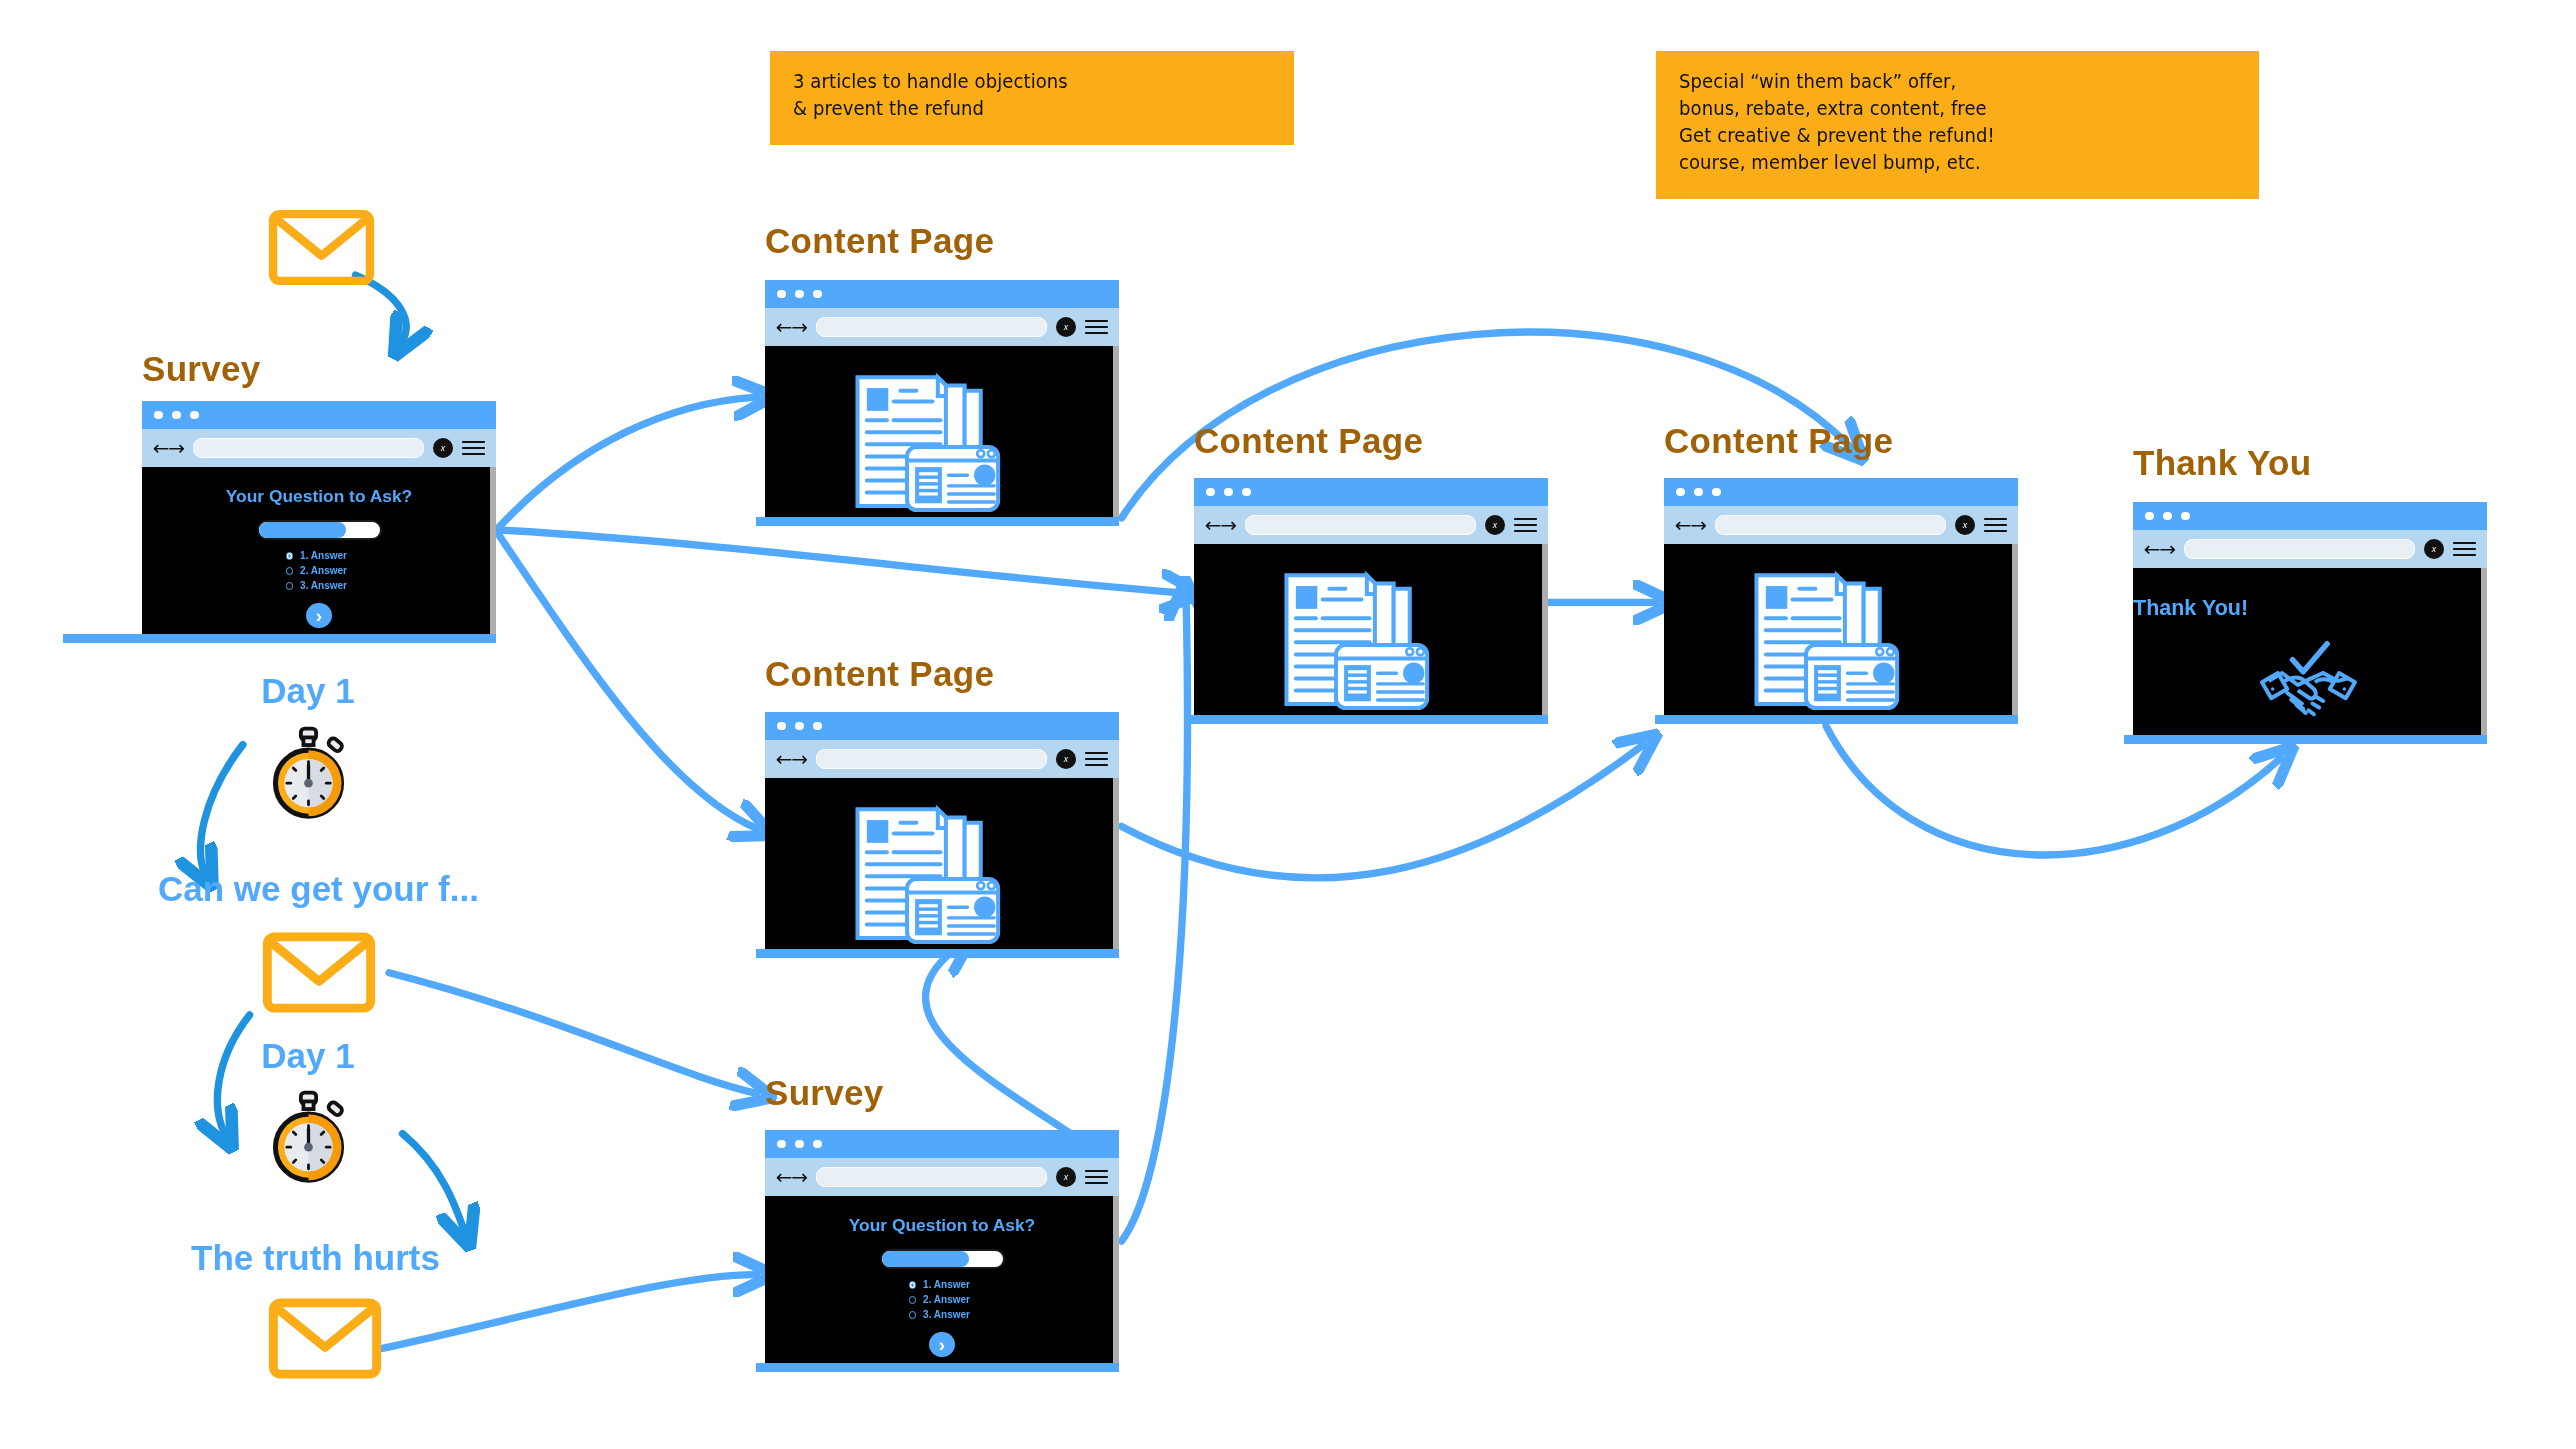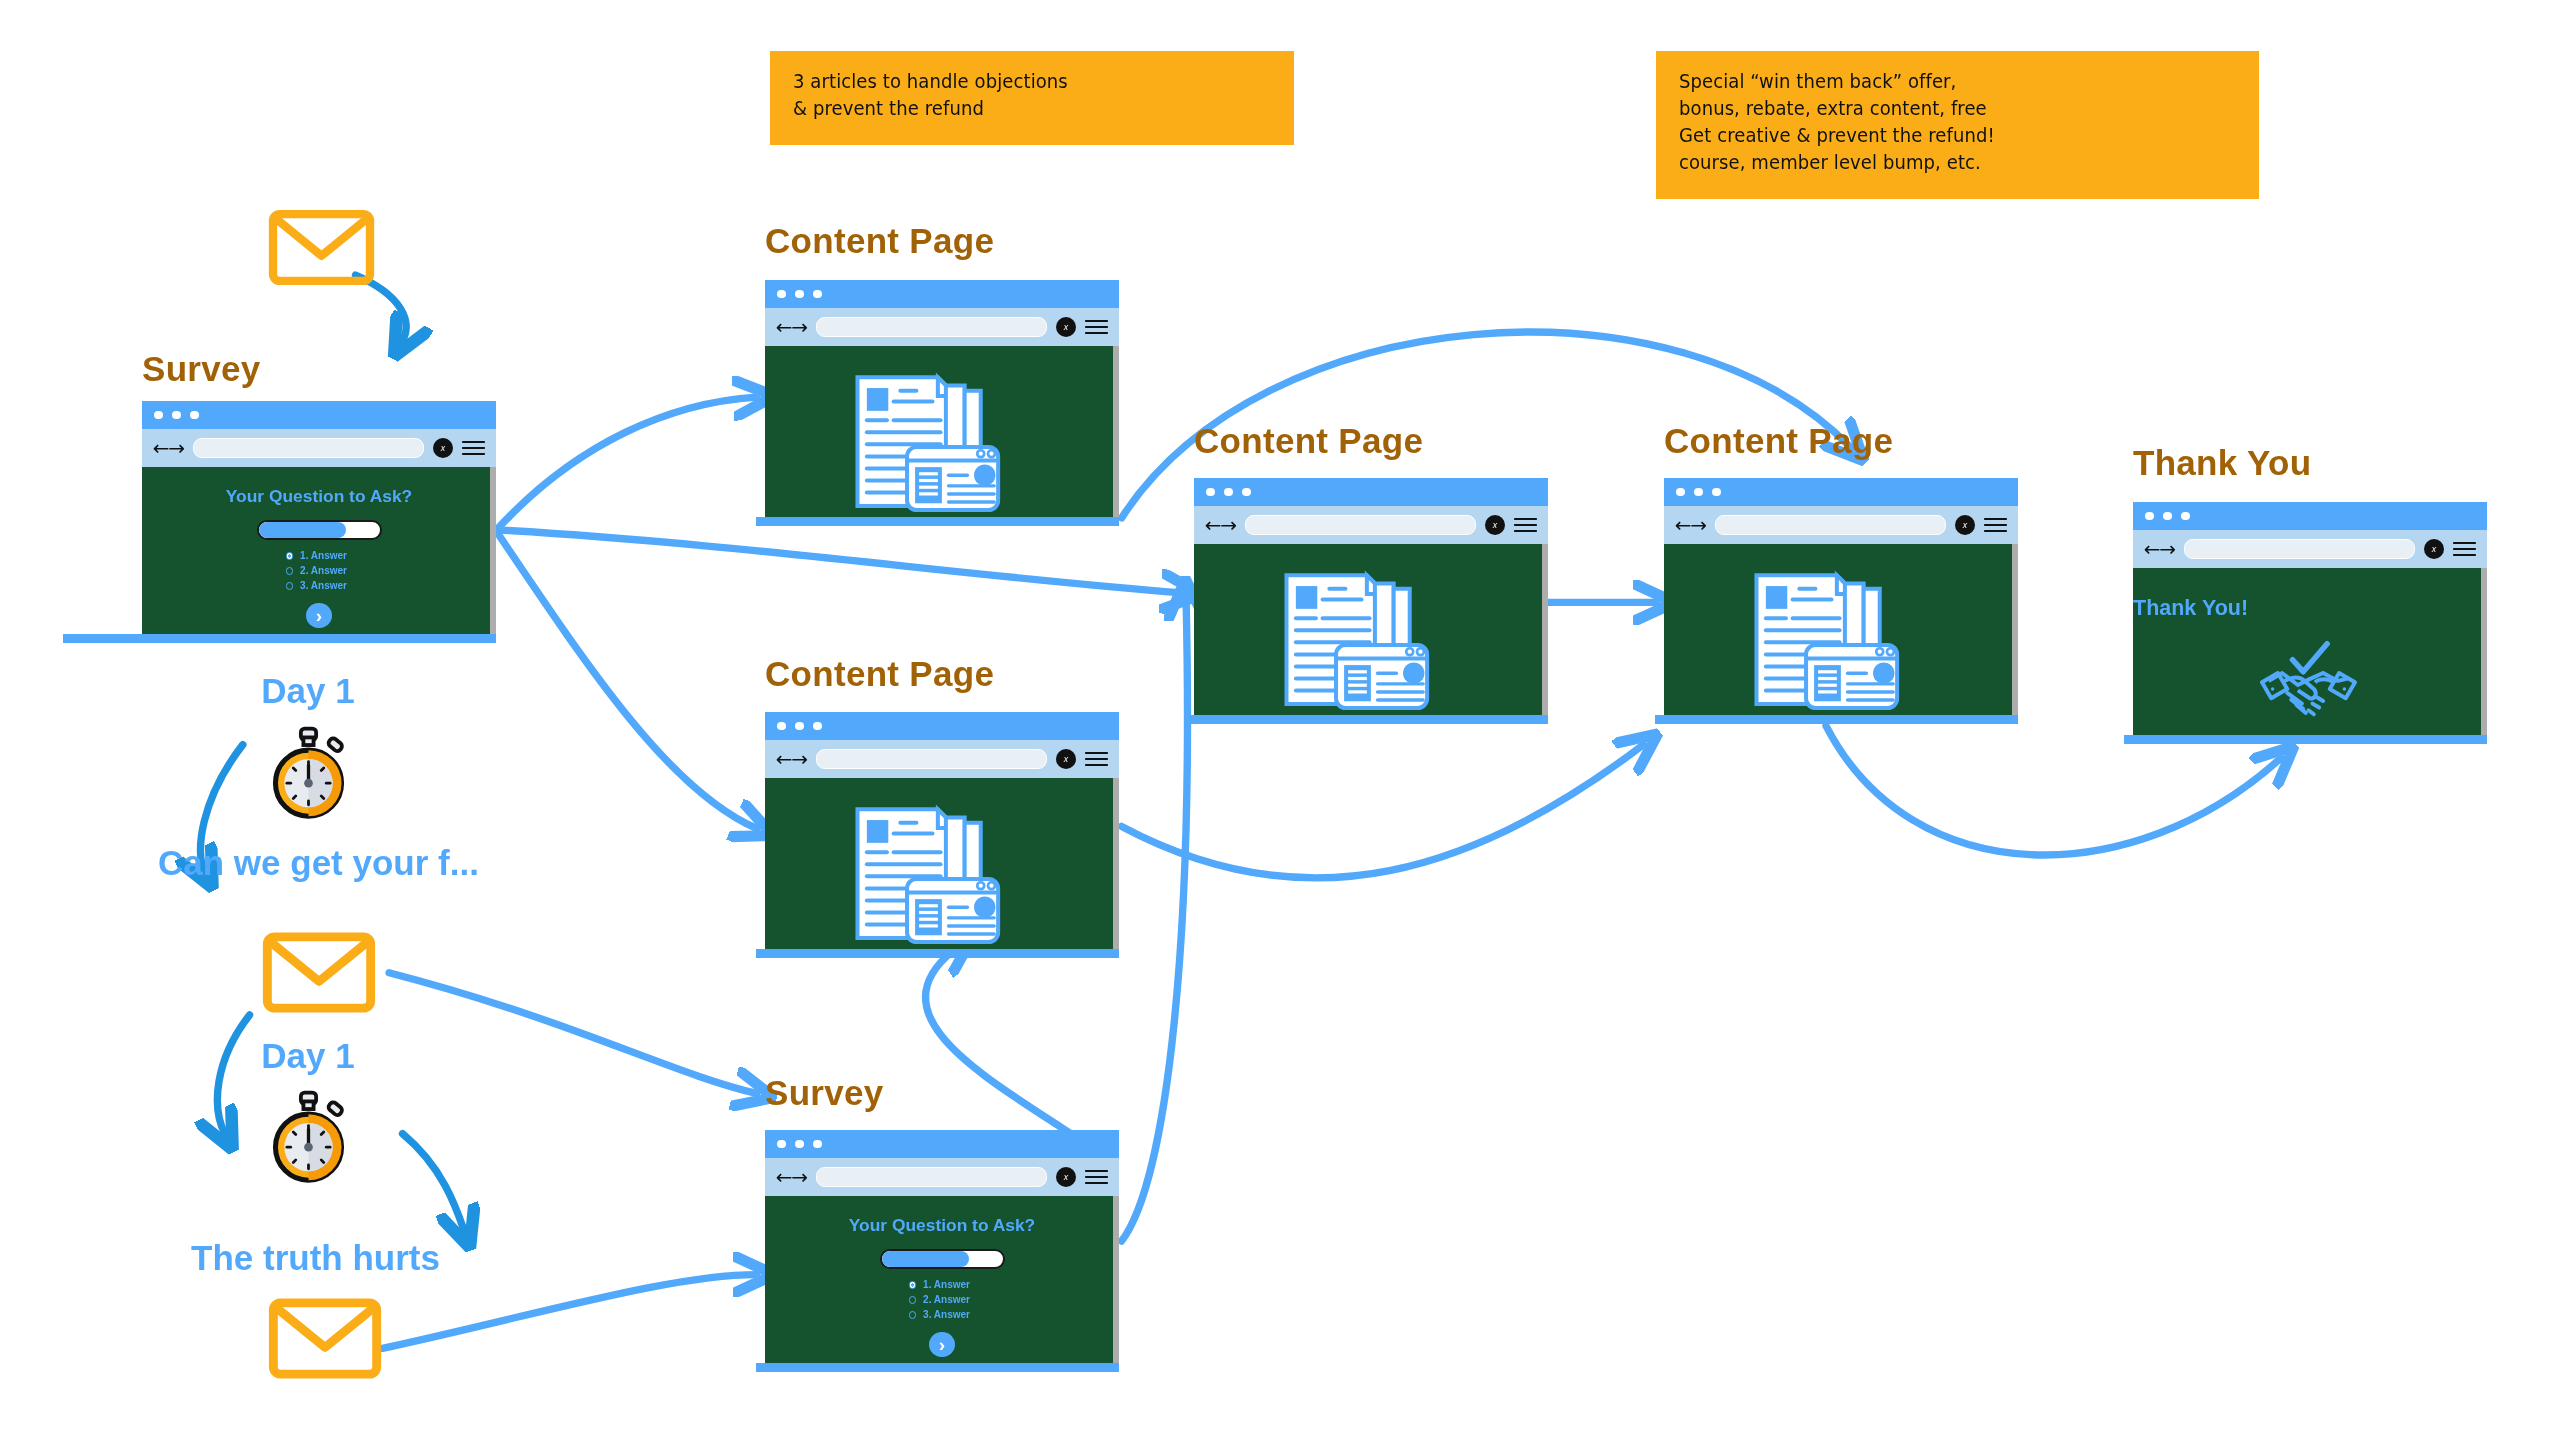--- a/index.html
+++ b/index.html
@@ -23,21 +23,21 @@
   .win .titlebar{height:28px;background:#52A9FB;display:flex;align-items:center;padding-left:12px;gap:9.4px;}
   .win .dot{width:8.7px;height:8.7px;border-radius:50%;background:#ffffff;}
   .win .toolbar{height:38px;background:#B4D6F0;display:flex;align-items:center;padding:0 10.7px;gap:9.4px;}
   .win .navarrows{font-size:20px;color:#111;line-height:1;letter-spacing:-1.3px;white-space:nowrap;
                   font-family:"DejaVu Sans","Liberation Sans",sans-serif;}
   .win .urlbar{flex:1;height:17.4px;border-radius:8.7px;background:#E8EFF5;border:1.3px solid #ffffff;}
   .win .xbtn{width:20px;height:20px;border-radius:50%;background:#111;color:#fff;font-size:8.7px;
              display:flex;align-items:center;justify-content:center;font-style:italic;}
   .win .burger{display:flex;flex-direction:column;gap:3.4px;width:23px;}
   .win .burger i{display:block;height:2.7px;background:#111;border-radius:0.7px;}
-  .win .viewport{background:#14532d;position:relative;overflow:hidden;}
+  .win .viewport{background:#000000;position:relative;overflow:hidden;}
   .win .scrollbar{position:absolute;right:0;top:0;bottom:0;width:6px;background:#ADADAD;}
   .win .baseline{position:absolute;height:8.7px;background:#52A9FB;}
 
   
   .sv-q{color:#52A9FB;font-weight:bold;text-align:center;}
   .sv-bar{border:2px solid #1A1A1A;border-radius:670px;background:#fff;margin:0 auto;position:relative;overflow:hidden;}
   .sv-bar > i{display:block;height:100%;background:#52A9FB;border-radius:670px;}
   .sv-opts{color:#52A9FB;font-weight:bold;}
   .sv-opt{display:flex;align-items:center;gap:6.7px;}
   .radio{border:1.3px solid #52A9FB;border-radius:50%;display:inline-block;box-sizing:border-box;}
@@ -174,21 +174,21 @@
         <line x1="22" y1="33" x2="24" y2="35"></line>
         <line x1="44" y1="55" x2="46" y2="57"></line>
         <line x1="22" y1="57" x2="24" y2="55"></line>
         <line x1="44" y1="35" x2="46" y2="33"></line>
       </g>
       <line x1="34" y1="45" x2="34" y2="31" stroke="#111" stroke-width="2.6" stroke-linecap="round"></line>
       <circle cx="34" cy="45" r="3.4" fill="#5B6472"></circle>
     </svg>
   </div>
 
-  <div class="abs step-label" style="left:158px;top:843px;width:315px;">Can we get your f...</div>
+  <div class="abs step-label" style="left:158px;top:869px;width:315px;">Can we get your f...</div>
 
   <div class="abs" style="left:262px;top:929px;">
     <svg width="114" height="87" viewBox="0 0 64 48">
       <rect x="3" y="4" width="58" height="40" rx="4" fill="none" stroke="#FBAD18" stroke-width="5"></rect>
       <path d="M5,7 L32,29 L59,7" fill="none" stroke="#FBAD18" stroke-width="5" stroke-linecap="round" stroke-linejoin="round"></path>
     </svg>
   </div>
 
   <div class="abs step-label" style="left:221px;top:1036px;width:174px;">Day 1</div>
   <div class="abs" style="left:265px;top:1090px;">

